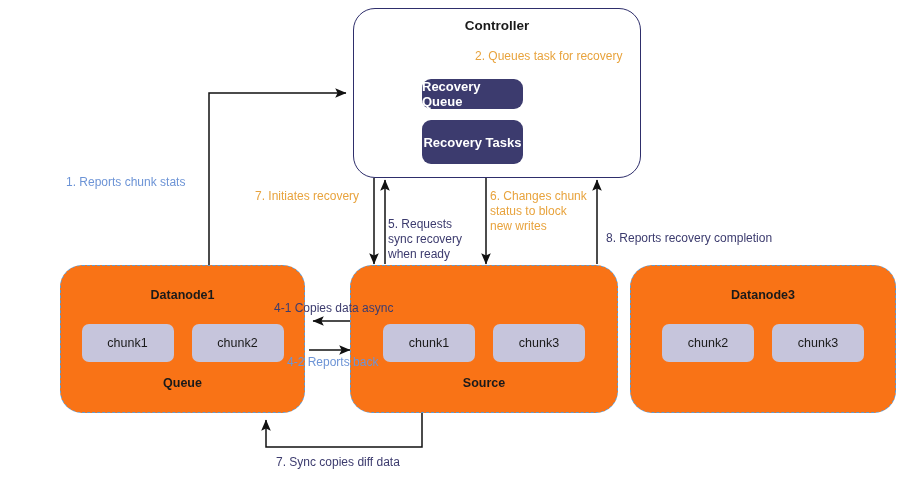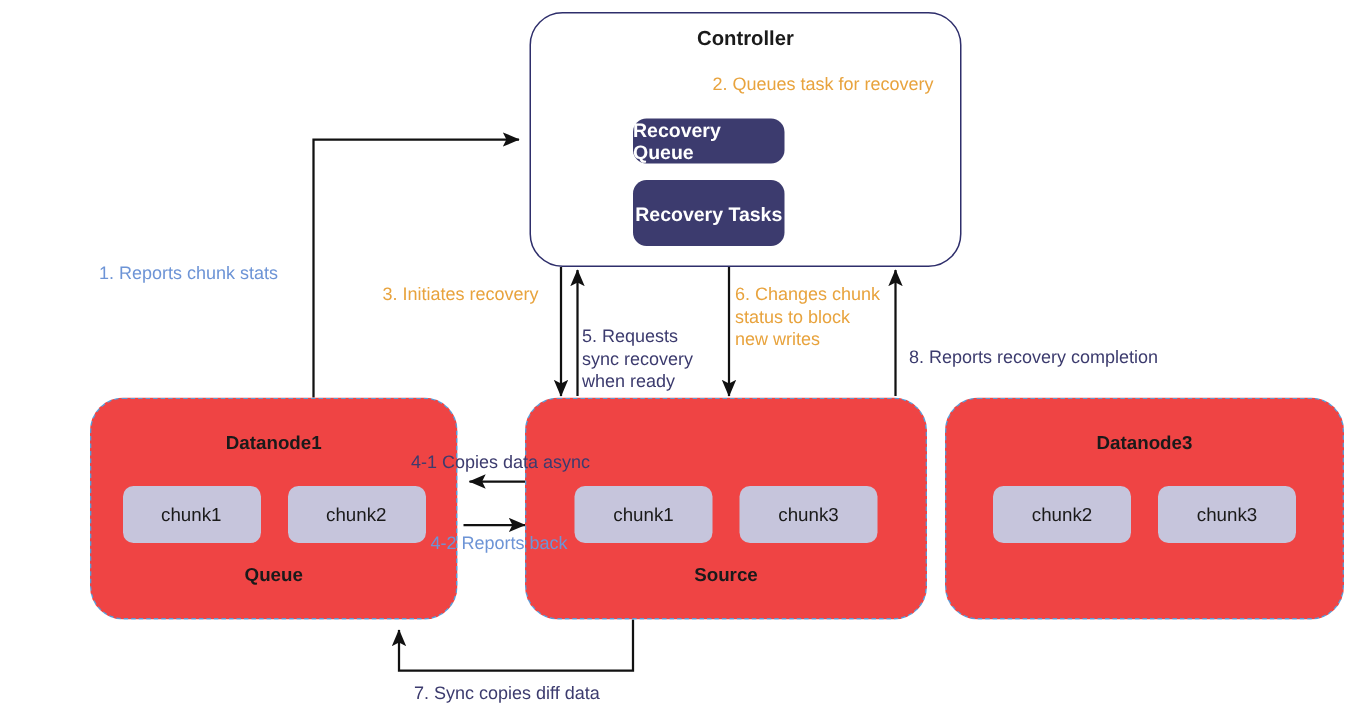--- a/index.html
+++ b/index.html
@@ -64,21 +64,21 @@
   .queue-box.q1 { left: 394px; top: 79px; width: 101px; height: 30px; }
   .queue-box.q2 { left: 394px; top: 120px; width: 101px; height: 44px; }
 
   
   .datanode {
     position: absolute;
     top: 265px;
     height: 148px;
     border: 1.6px dashed #5b9bd5;
     border-radius: 22px;
-    background: #ef4444;
+    background: #f97316;
     box-sizing: border-box;
   }
   .dn1 { left: 32px;  width: 245px; }
   .dn2 { left: 322px; width: 268px; }
   .dn3 { left: 602px; width: 266px; }
 
   .dn-title {
     position: absolute;
     top: 22px;
     left: 0;
@@ -221,21 +221,21 @@
     <div class="dn-title">Datanode3</div>
     <div class="chunk-row">
       <div class="chunk">chunk2</div>
       <div class="chunk">chunk3</div>
     </div>
     <div class="dn-role"></div>
   </div>
 
   <div class="flow-label lbl1 c-lightblue">1. Reports chunk stats</div>
   <div class="flow-label lbl2 c-orange">2. Queues task for recovery</div>
-  <div class="flow-label lbl3 c-orange">3. Initiates recovery</div>
+  <div class="flow-label lbl3 c-orange">7. Initiates recovery</div>
   <div class="flow-label lbl41 c-navy">4-1 Copies data async</div>
   <div class="flow-label lbl42 c-lightblue">4-2 Reports back</div>
   <div class="flow-label lbl5 c-navy">5. Requests
 sync recovery
 when ready</div>
   <div class="flow-label lbl6 c-orange">6. Changes chunk
 status to block
 new writes</div>
   <div class="flow-label lbl7 c-navy">7. Sync copies diff data</div>
   <div class="flow-label lbl8 c-navy">8. Reports recovery completion</div>

